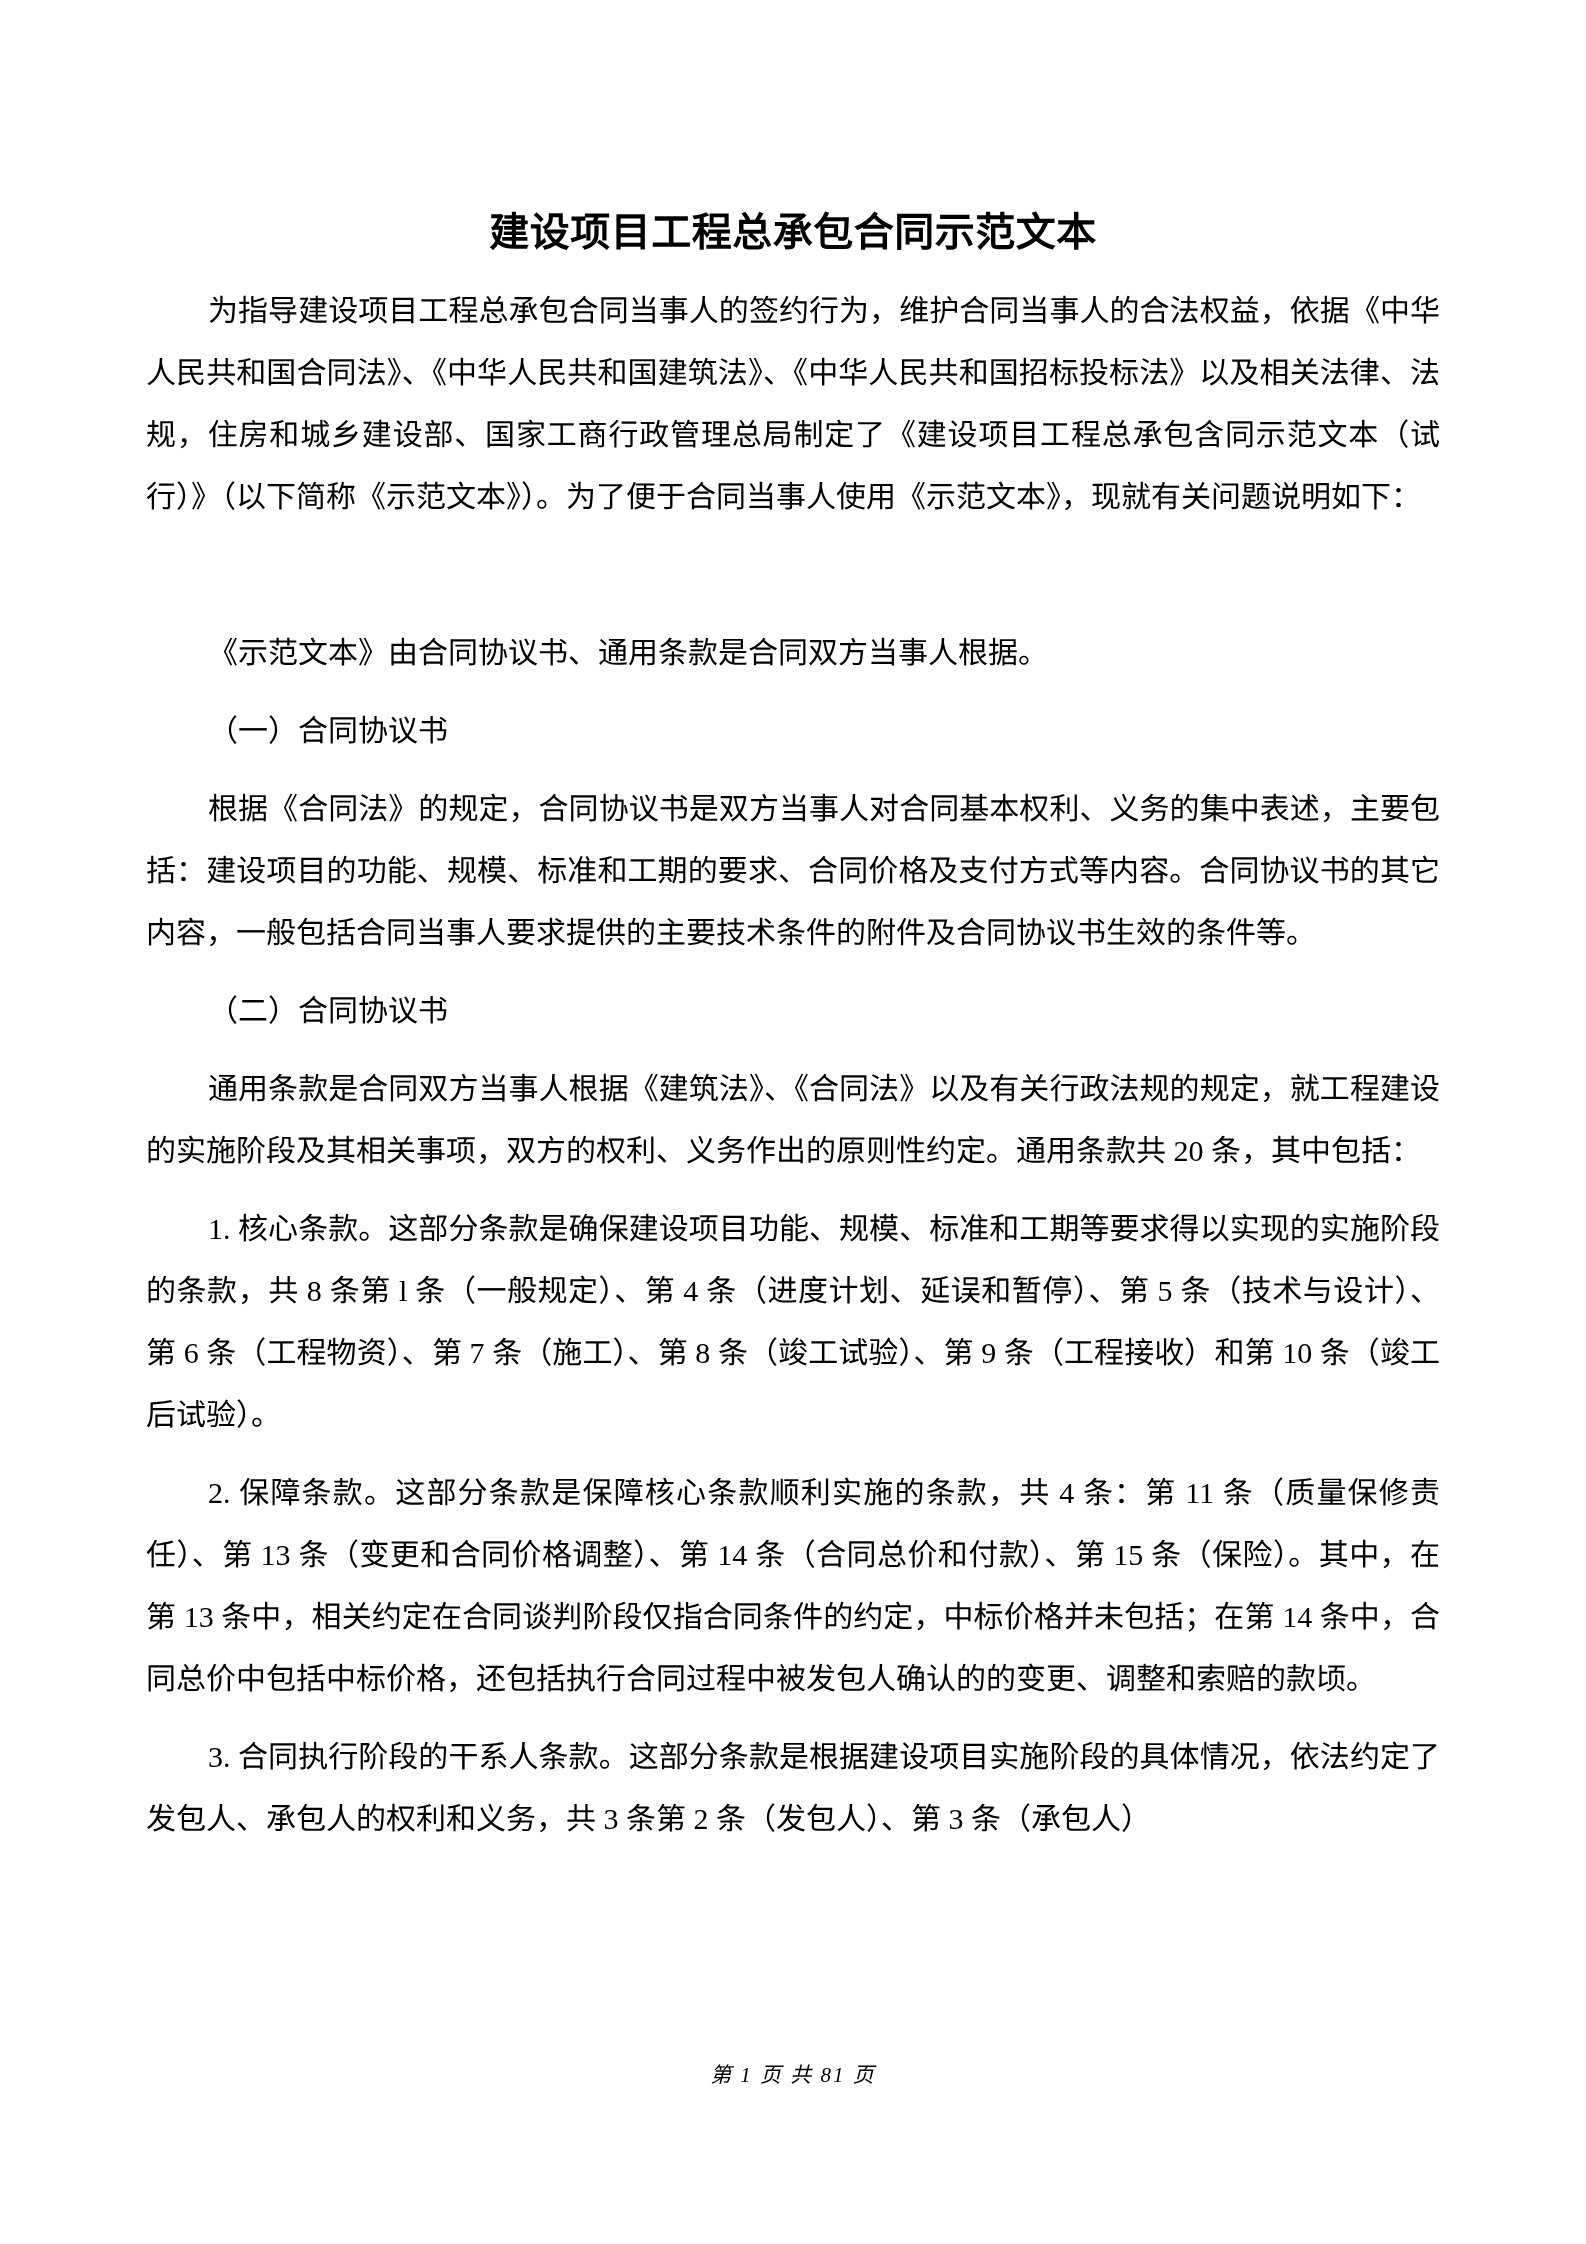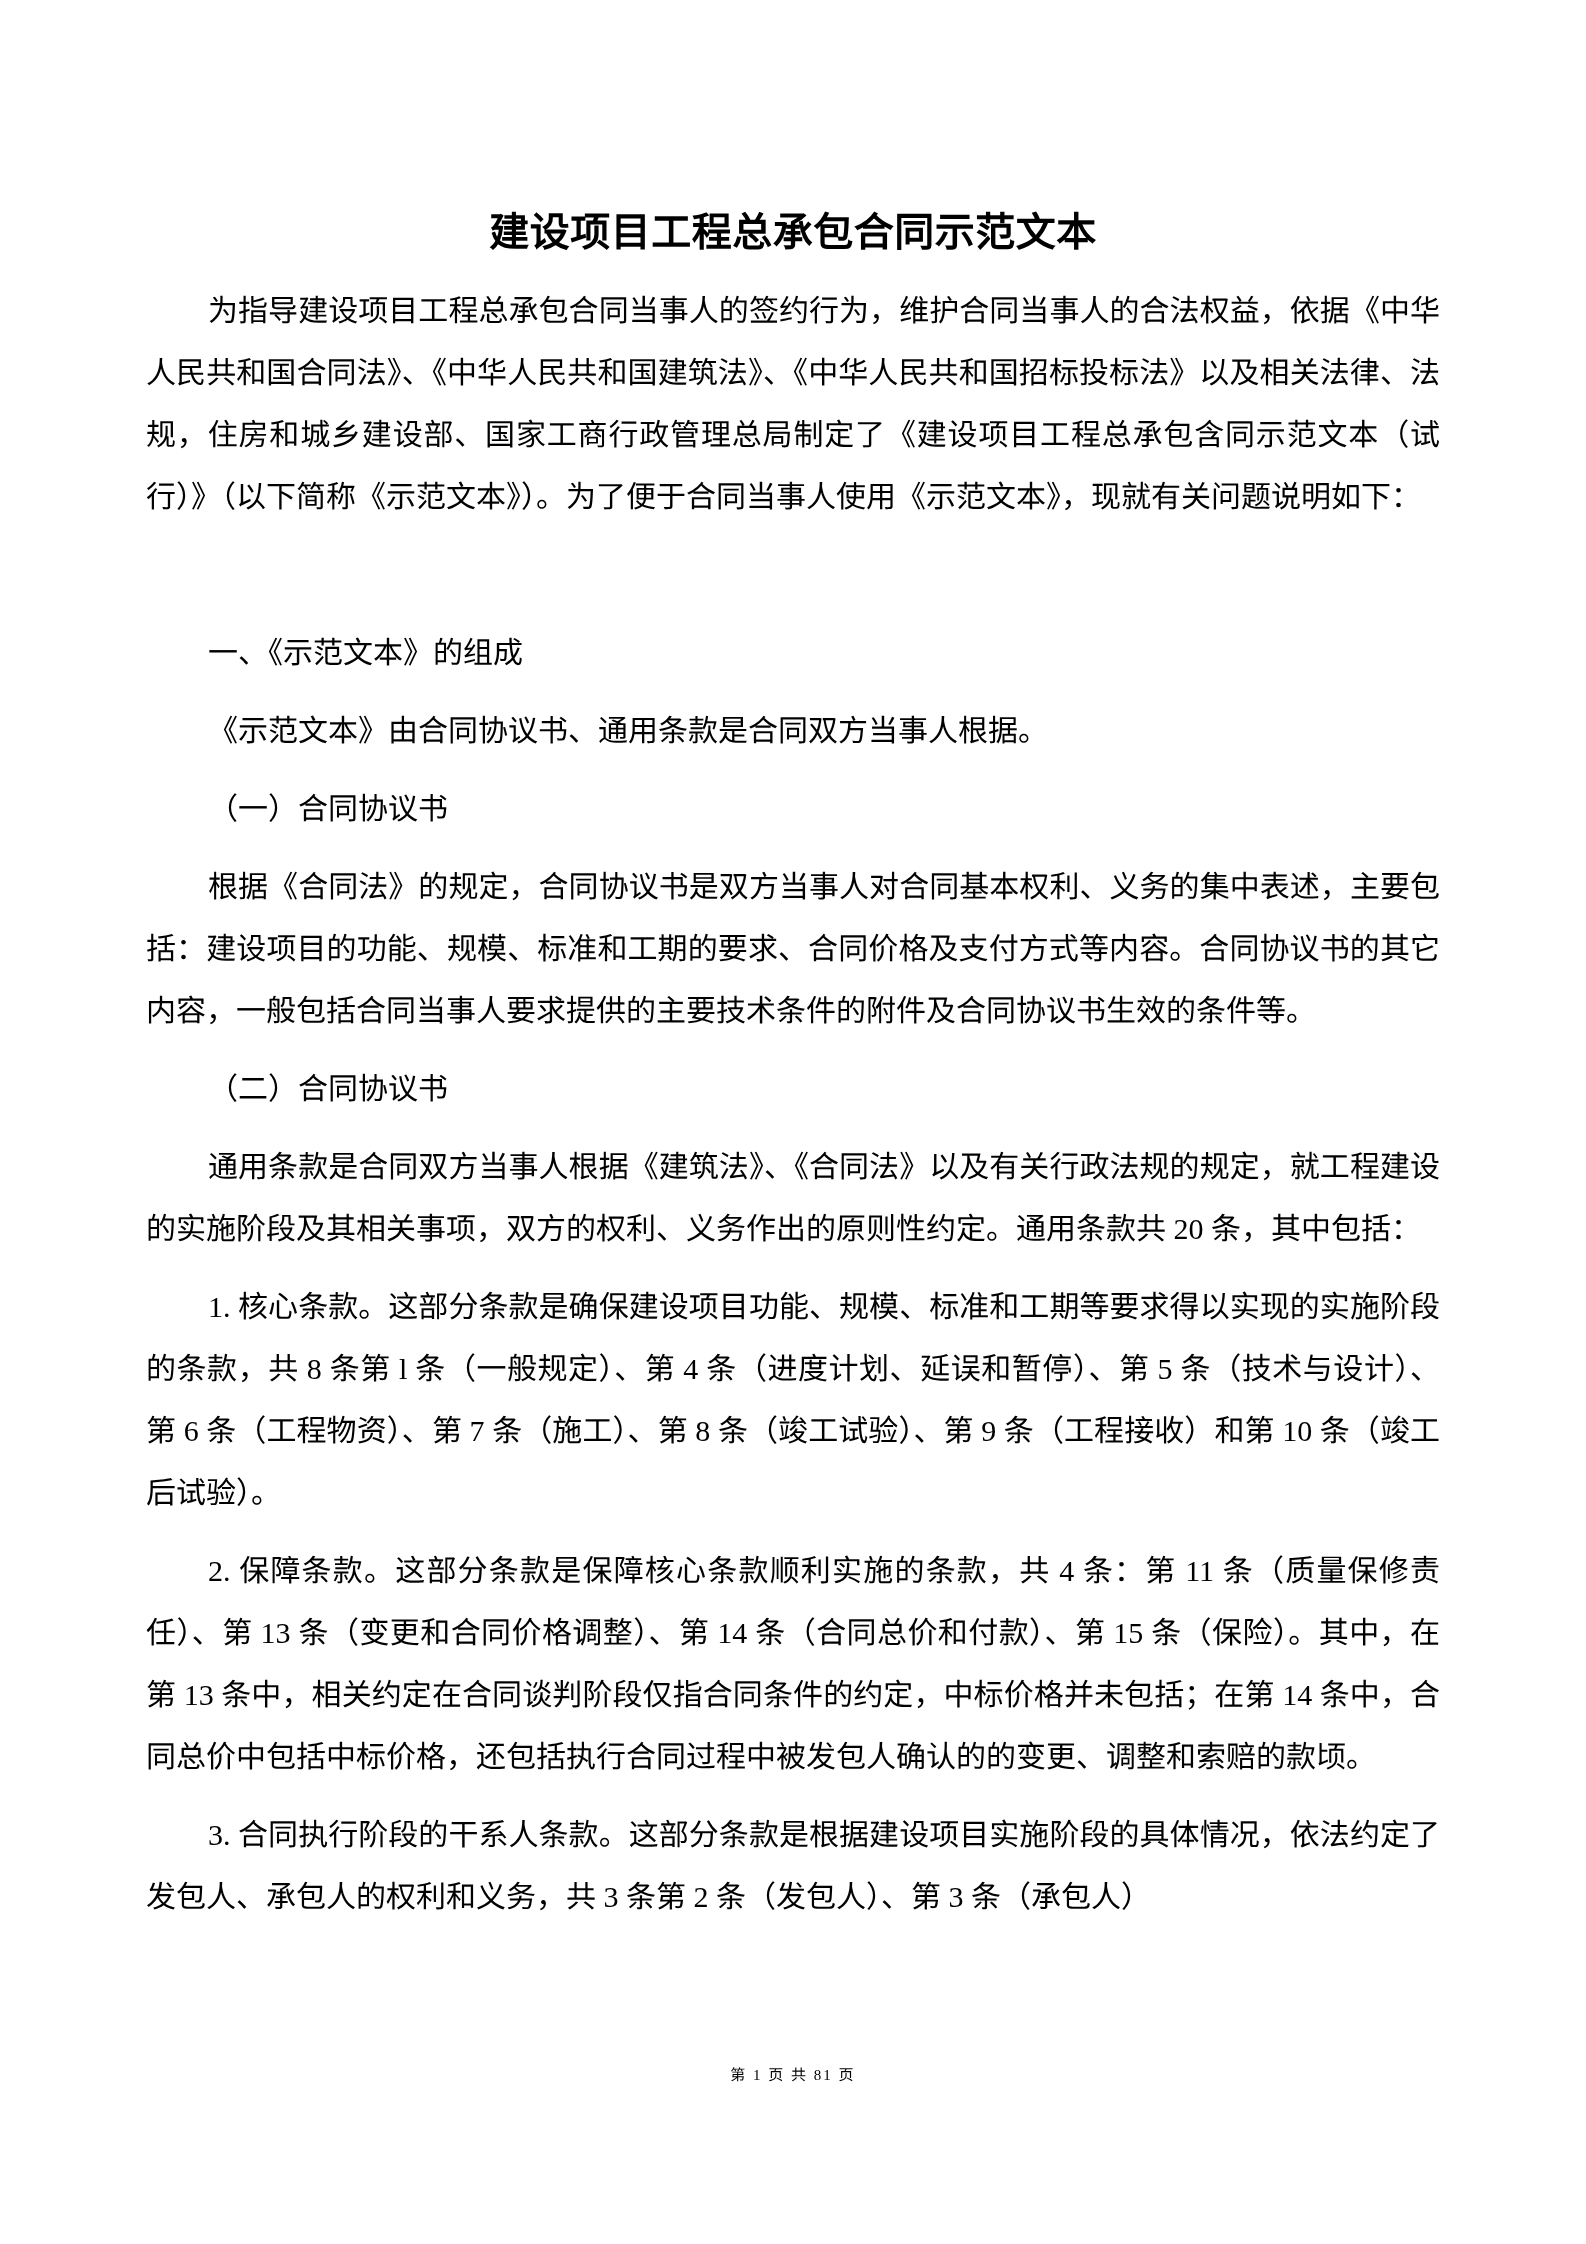--- a/index.html
+++ b/index.html
@@ -44,36 +44,36 @@
   .paragraph.blank {
     height: 62px;
     text-indent: 0;
   }
   .page-footer {
     position: absolute;
     top: 2058px;
     left: 0;
     width: 100%;
     text-align: center;
-    font-size: 15px;
+    font-size: 21px;
     line-height: 34px;
     color: #000000;
     letter-spacing: 2px;
+    font-style: italic;
   }
 </style>
 </head>
 <body>
 
 <div class="page">
   <div class="content">
     <h1 class="doc-title">建设项目工程总承包合同示范文本</h1>
     <div>
         <p class="paragraph">为指导建设项目工程总承包合同当事人的签约行为，维护合同当事人的合法权益，依据《中华人民共和国合同法》、《中华人民共和国建筑法》、《中华人民共和国招标投标法》以及相关法律、法规，住房和城乡建设部、国家工商行政管理总局制定了《建设项目工程总承包含同示范文本（试行）》（以下简称《示范文本》）。为了便于合同当事人使用《示范文本》，现就有关问题说明如下：</p>
         <p class="paragraph blank"></p>
-        <p class="paragraph">一、《示范文本》的组成</p>
         <p class="paragraph">《示范文本》由合同协议书、通用条款是合同双方当事人根据。</p>
         <p class="paragraph">（一）合同协议书</p>
         <p class="paragraph">根据《合同法》的规定，合同协议书是双方当事人对合同基本权利、义务的集中表述，主要包括：建设项目的功能、规模、标准和工期的要求、合同价格及支付方式等内容。合同协议书的其它内容，一般包括合同当事人要求提供的主要技术条件的附件及合同协议书生效的条件等。</p>
         <p class="paragraph">（二）合同协议书</p>
         <p class="paragraph">通用条款是合同双方当事人根据《建筑法》、《合同法》以及有关行政法规的规定，就工程建设的实施阶段及其相关事项，双方的权利、义务作出的原则性约定。通用条款共 20 条，其中包括：</p>
         <p class="paragraph">1. 核心条款。这部分条款是确保建设项目功能、规模、标准和工期等要求得以实现的实施阶段的条款，共 8 条第 l 条（一般规定）、第 4 条（进度计划、延误和暂停）、第 5 条（技术与设计）、第 6 条（工程物资）、第 7 条（施工）、第 8 条（竣工试验）、第 9 条（工程接收）和第 10 条（竣工后试验）。</p>
         <p class="paragraph">2. 保障条款。这部分条款是保障核心条款顺利实施的条款，共 4 条：第 11 条（质量保修责任）、第 13 条（变更和合同价格调整）、第 14 条（合同总价和付款）、第 15 条（保险）。其中，在第 13 条中，相关约定在合同谈判阶段仅指合同条件的约定，中标价格并未包括；在第 14 条中，合同总价中包括中标价格，还包括执行合同过程中被发包人确认的的变更、调整和索赔的款顷。</p>
         <p class="paragraph">3. 合同执行阶段的干系人条款。这部分条款是根据建设项目实施阶段的具体情况，依法约定了发包人、承包人的权利和义务，共 3 条第 2 条（发包人）、第 3 条（承包人）</p>
       </div>
   </div>

